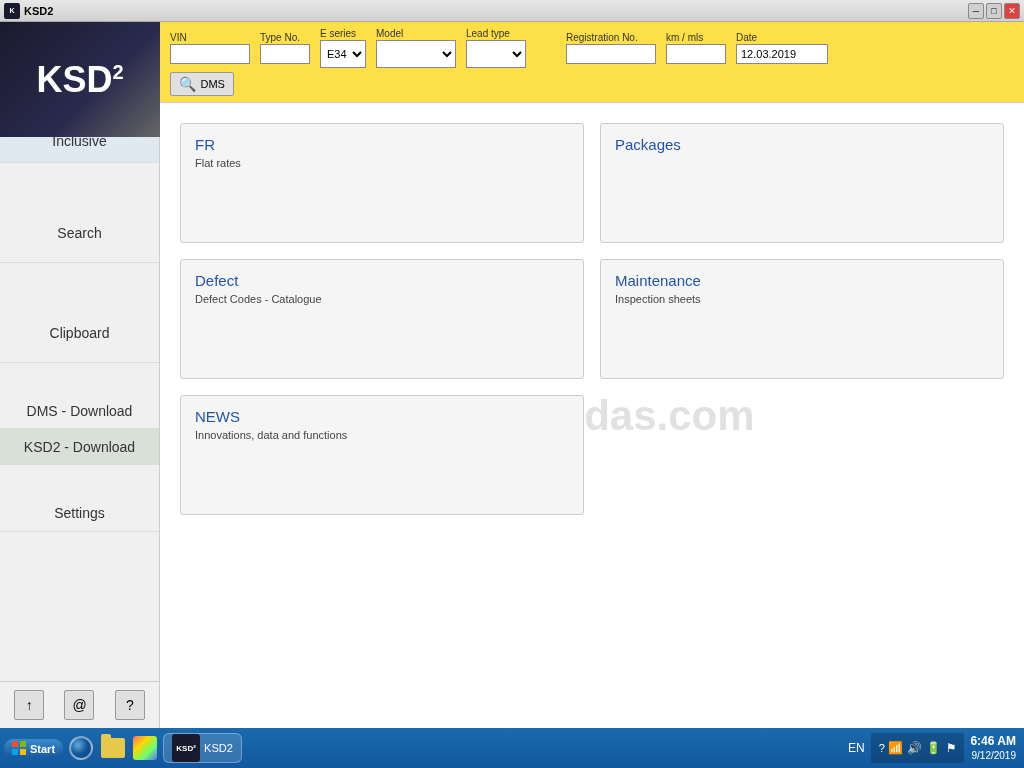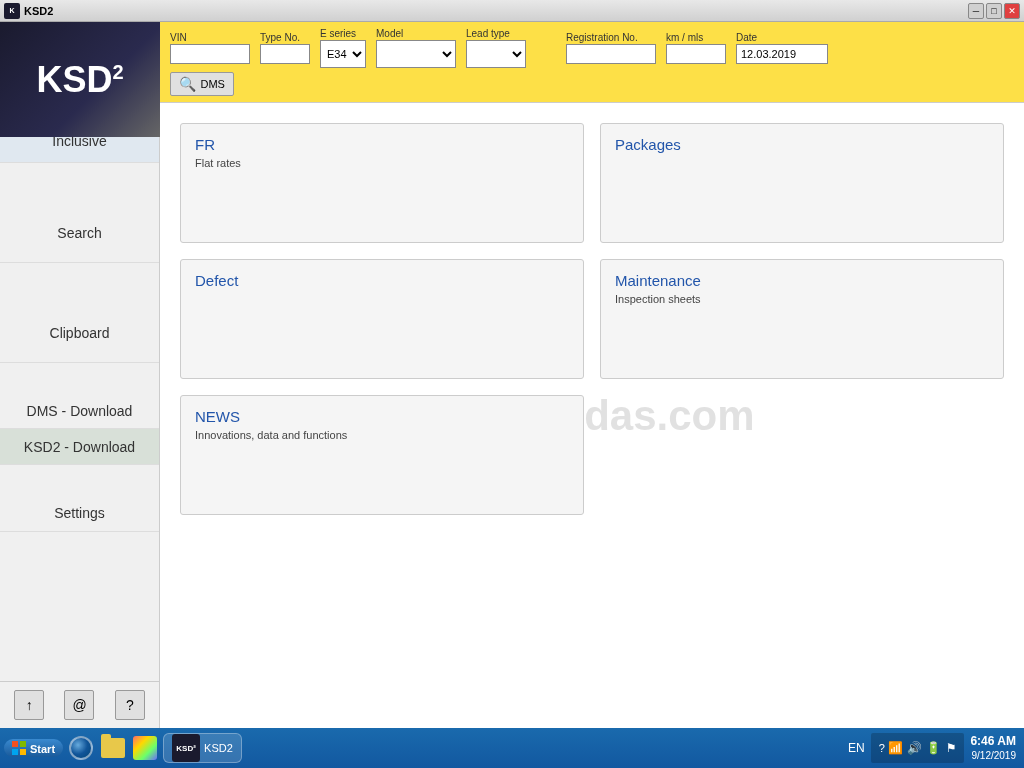--- a/index.html
+++ b/index.html
@@ -490,20 +490,21 @@
           <div class="tile-subtitle">Flat rates</div>
         </div>
 
         <div class="tile">
           <div class="tile-title">Packages</div>
           <div class="tile-subtitle"></div>
         </div>
 
         <div class="tile">
           <div class="tile-title">Defect</div>
+          <div class="tile-subtitle">Defect Codes - Catalogue</div>
         </div>
 
         <div class="tile">
           <div class="tile-title">Maintenance</div>
           <div class="tile-subtitle">Inspection sheets</div>
         </div>
 
         <div class="tile tile-single">
           <div class="tile-title">NEWS</div>
           <div class="tile-subtitle">Innovations, data and functions</div>

